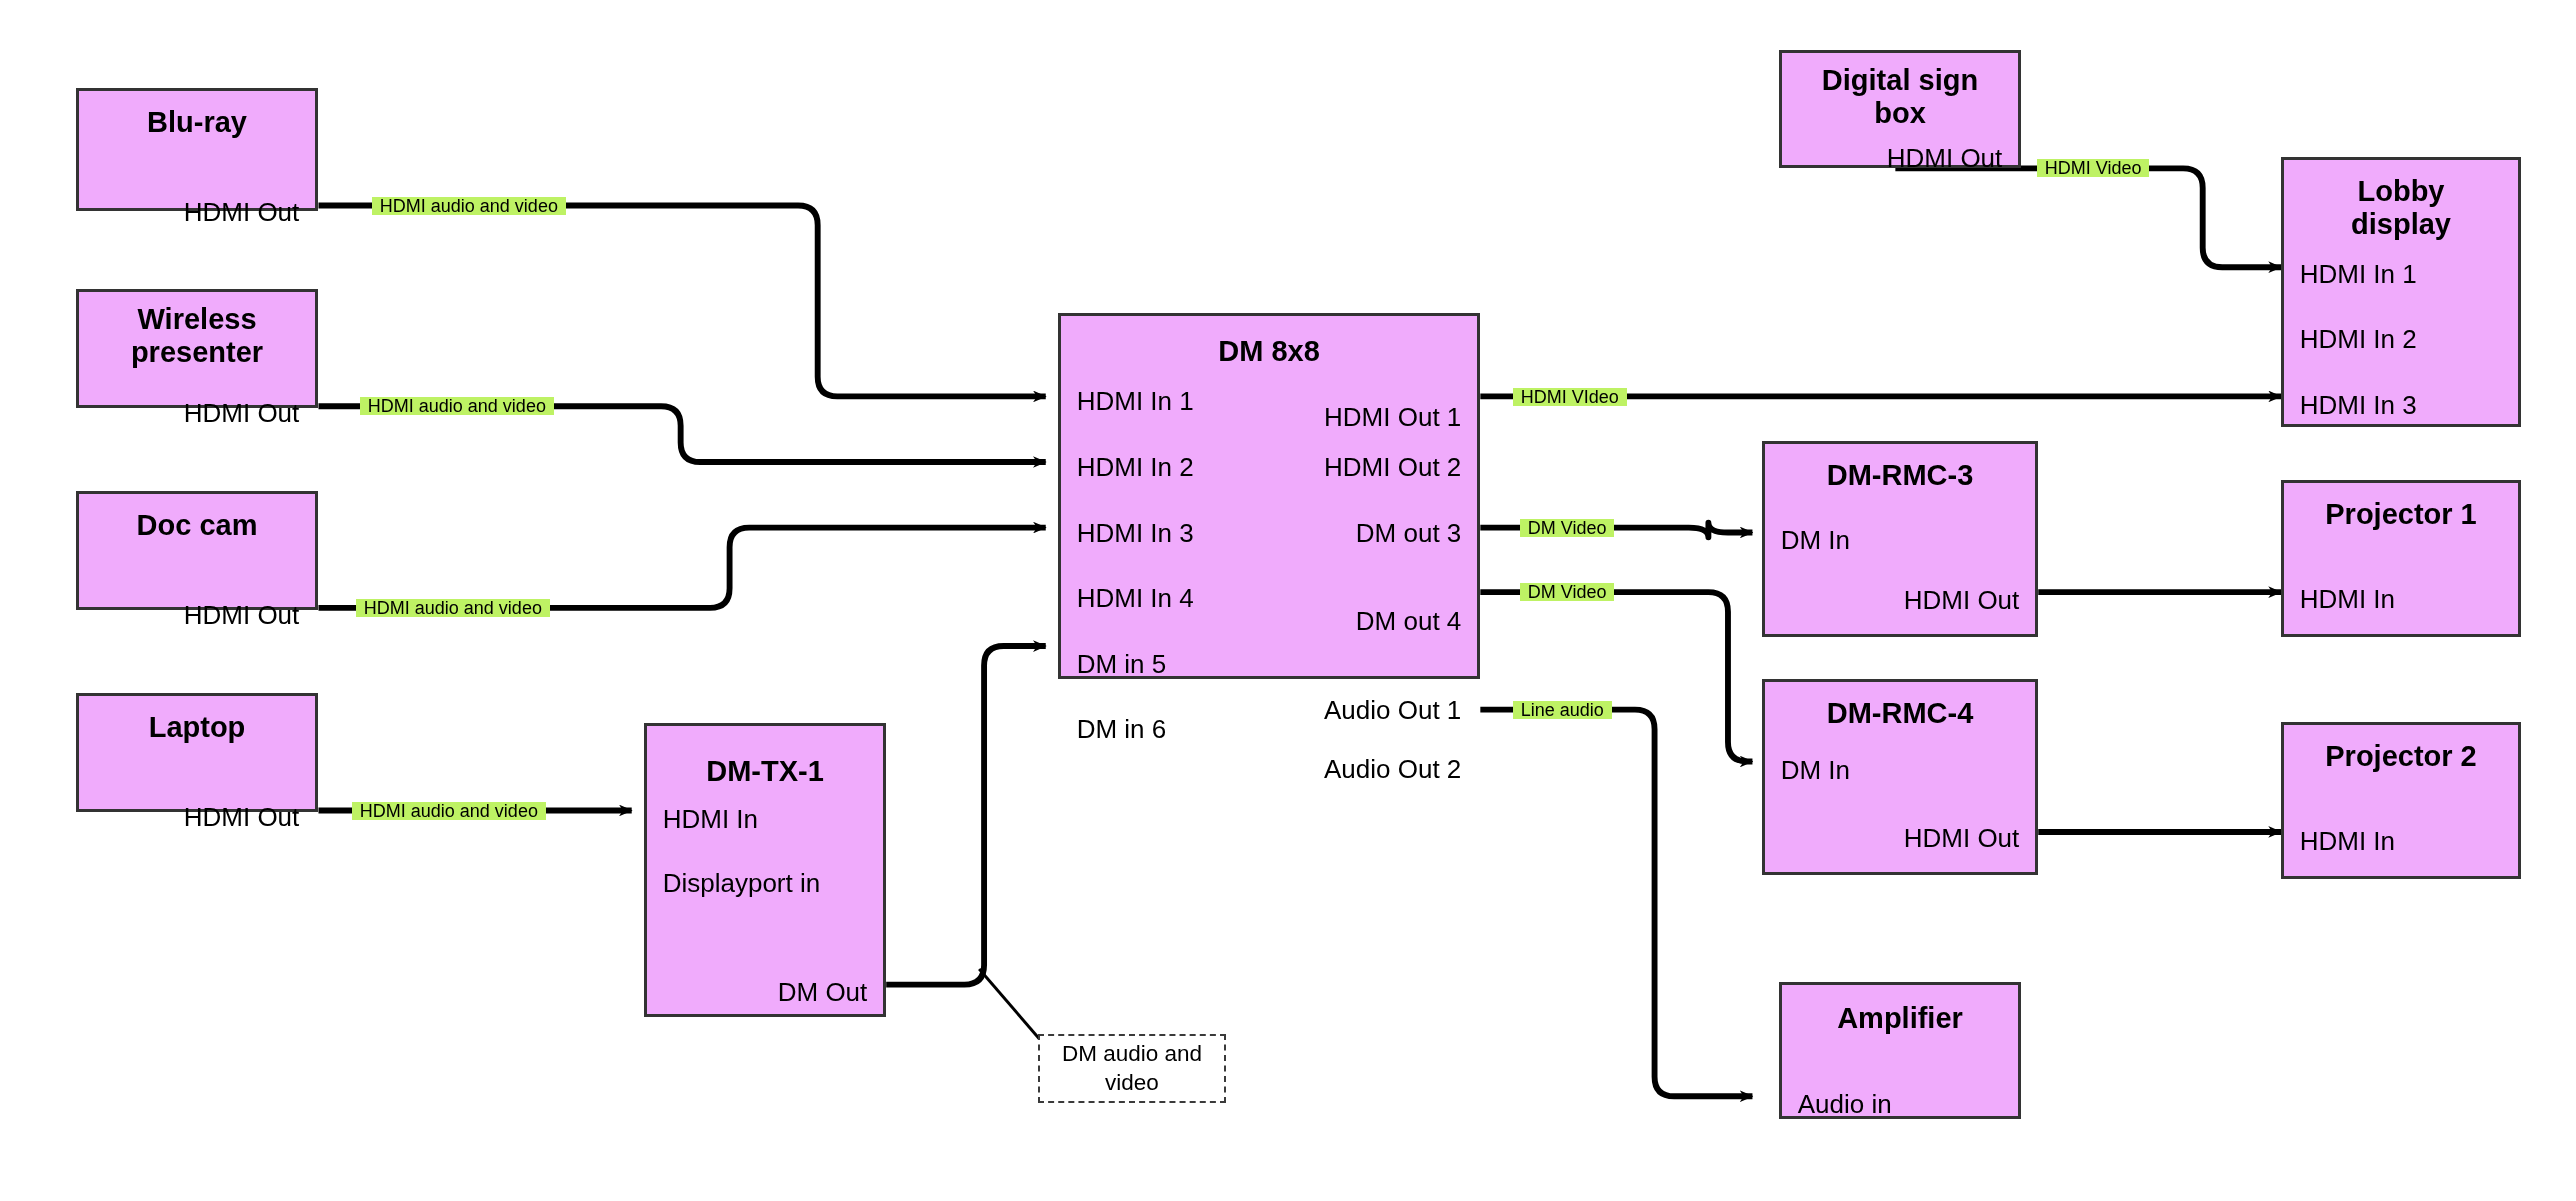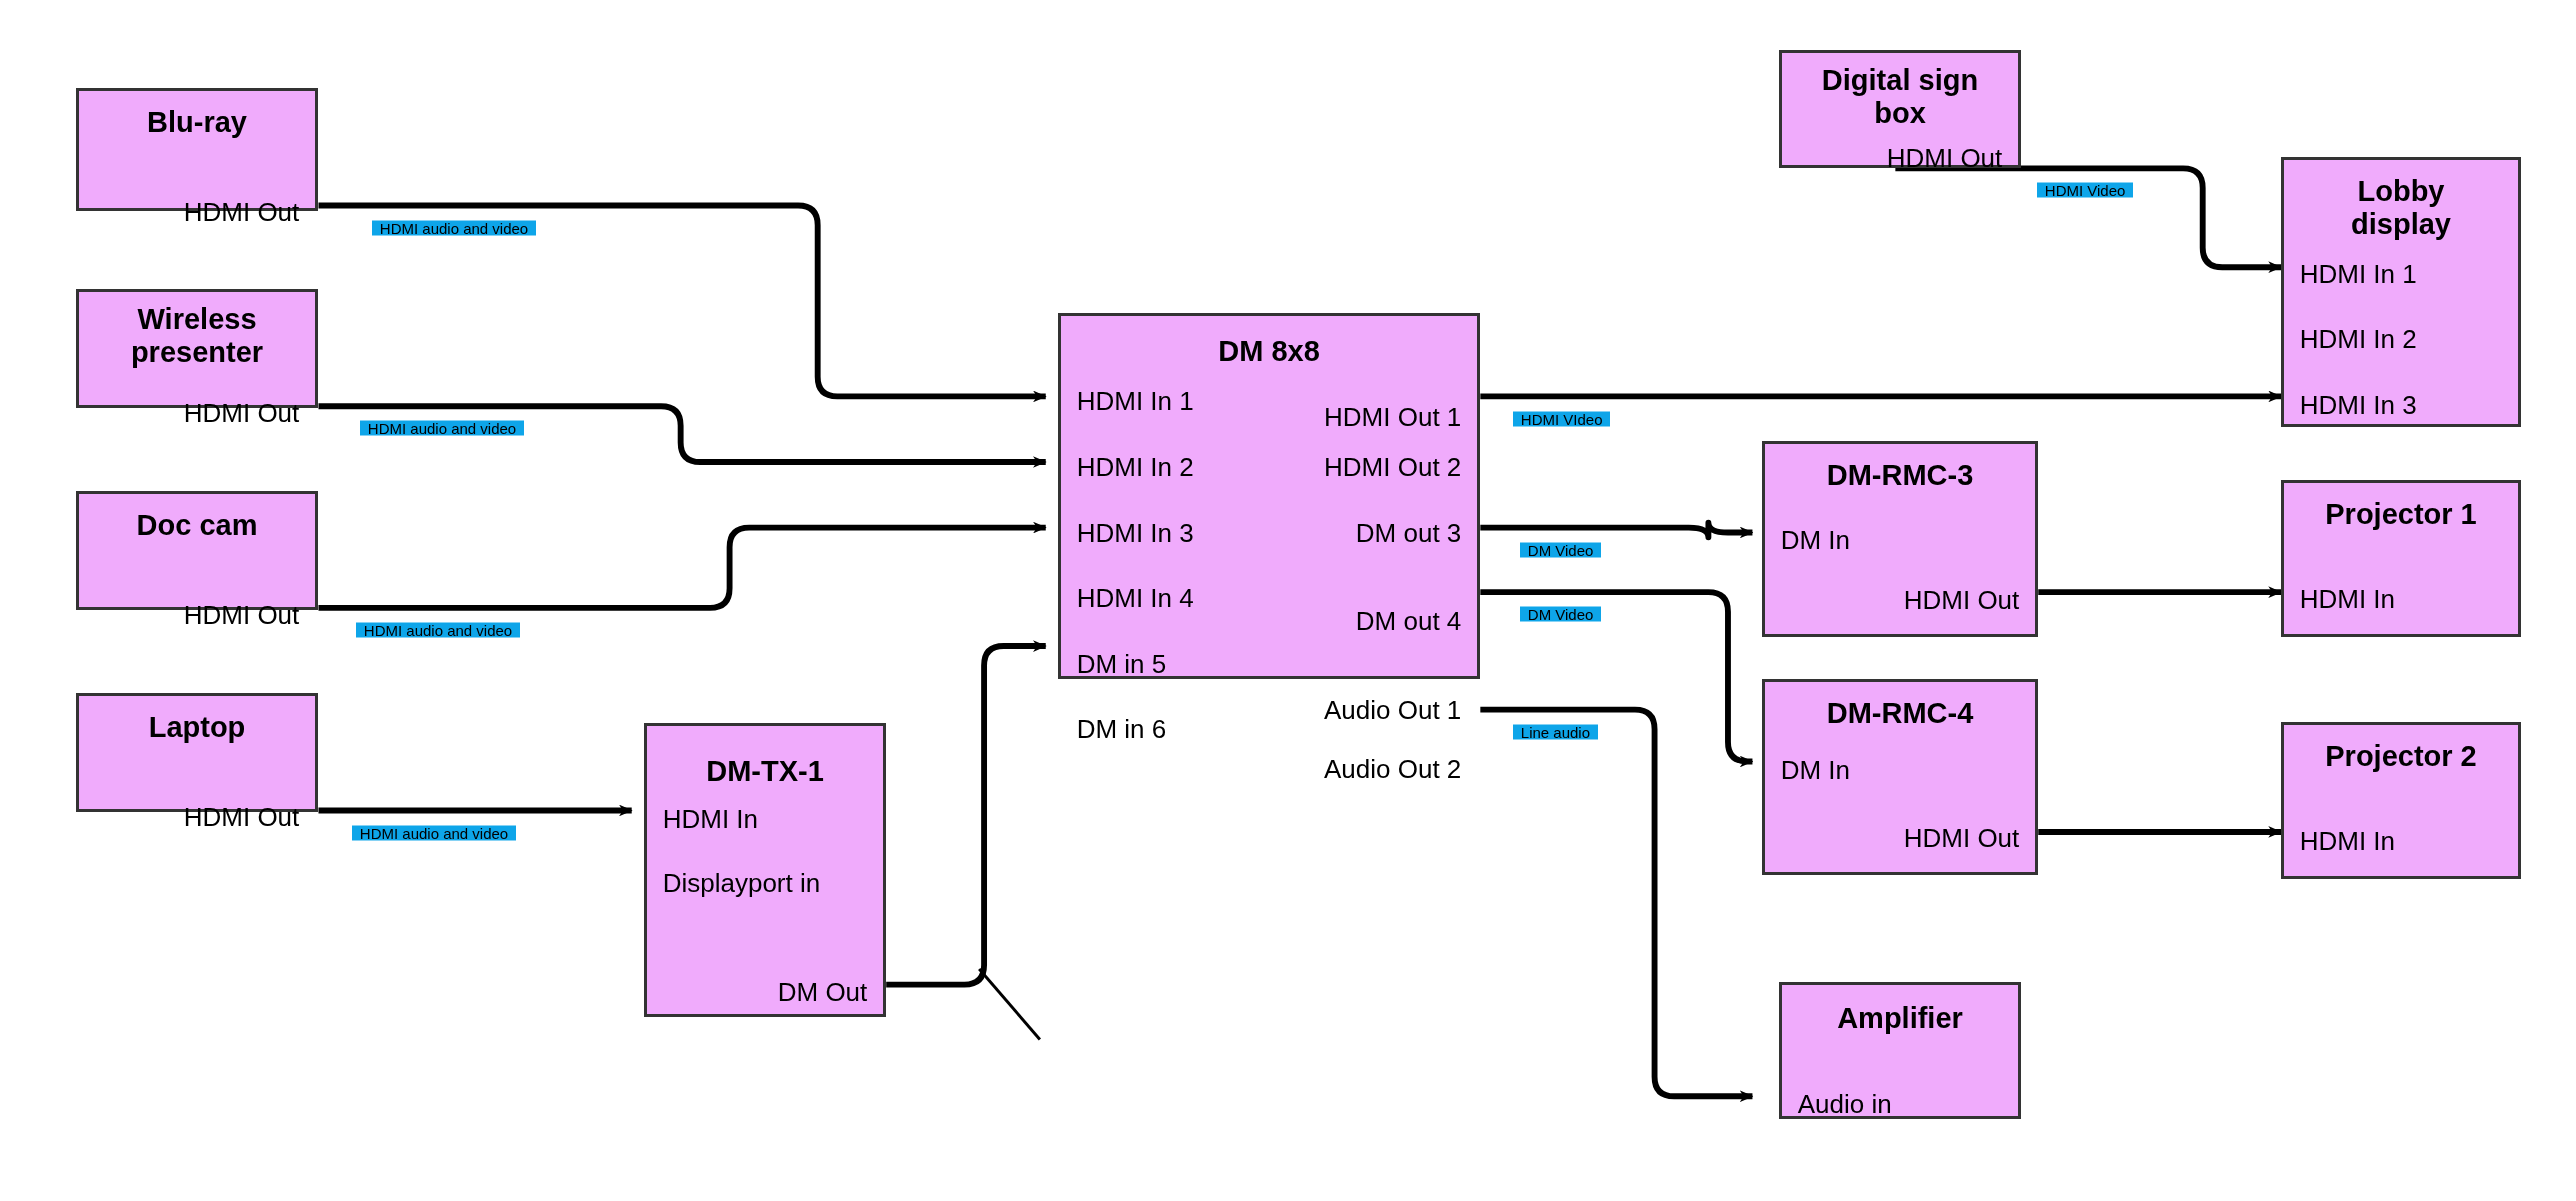--- a/index.html
+++ b/index.html
@@ -5,22 +5,22 @@
   html,body{margin:0;padding:0;background:#ffffff;}
   #stage{position:relative;width:2576px;height:1201px;background:#ffffff;
          font-family:"Liberation Sans","DejaVu Sans",sans-serif;overflow:hidden;}
   svg.wires{position:absolute;left:0;top:0;width:2576px;height:1201px;}
   .node{position:absolute;box-sizing:border-box;border:3.9px solid #333333;background:#f0abfc;}
   .node .title{position:absolute;left:0;right:0;text-align:center;font-weight:bold;
                 font-size:29px;color:#000;line-height:1.18;}
   .port{position:absolute;font-size:26px;color:#000;white-space:nowrap;line-height:1;}
   .port.l{left:15.7px;text-align:left;}
   .port.r{right:15.7px;text-align:right;}
-  .wirelabel{position:absolute;font-size:15px;color:#000;background:#0ea5e9;
-             padding:0 7.8px;white-space:nowrap;line-height:1;transform:translateY(-50%);margin-top:22px;}
+  .wirelabel{position:absolute;font-size:18px;color:#000;background:#bef264;
+             padding:0 7.8px;white-space:nowrap;line-height:1;transform:translateY(-50%);}
   .callout{position:absolute;box-sizing:border-box;border:2px dashed #3a3a3a;background:#ffffff;
            font-size:22.5px;color:#000;text-align:center;line-height:1.25;
            display:flex;align-items:center;justify-content:center;padding:3.9px 5.9px;}
 </style>
 </head>
 <body>
 
 <div id="stage">
 
   <svg class="wires" viewBox="0 0 2631 1227">
@@ -147,15 +147,18 @@
   <div class="wirelabel" style="left:372px;top:206px;">HDMI audio and video</div>
   <div class="wirelabel" style="left:360px;top:406px;">HDMI audio and video</div>
   <div class="wirelabel" style="left:356px;top:608px;">HDMI audio and video</div>
   <div class="wirelabel" style="left:352px;top:811px;">HDMI audio and video</div>
   <div class="wirelabel" style="left:2037px;top:168px;">HDMI Video</div>
   <div class="wirelabel" style="left:1513px;top:397px;">HDMI VIdeo</div>
   <div class="wirelabel" style="left:1520px;top:528px;">DM Video</div>
   <div class="wirelabel" style="left:1520px;top:592px;">DM Video</div>
   <div class="wirelabel" style="left:1513px;top:710px;">Line audio</div>
 
+  <div class="callout" style="left:1038px;top:1034px;width:188px;height:69px;">
+    <span>DM audio and video</span>
+  </div>
 
 </div>
 
 
 </body></html>

